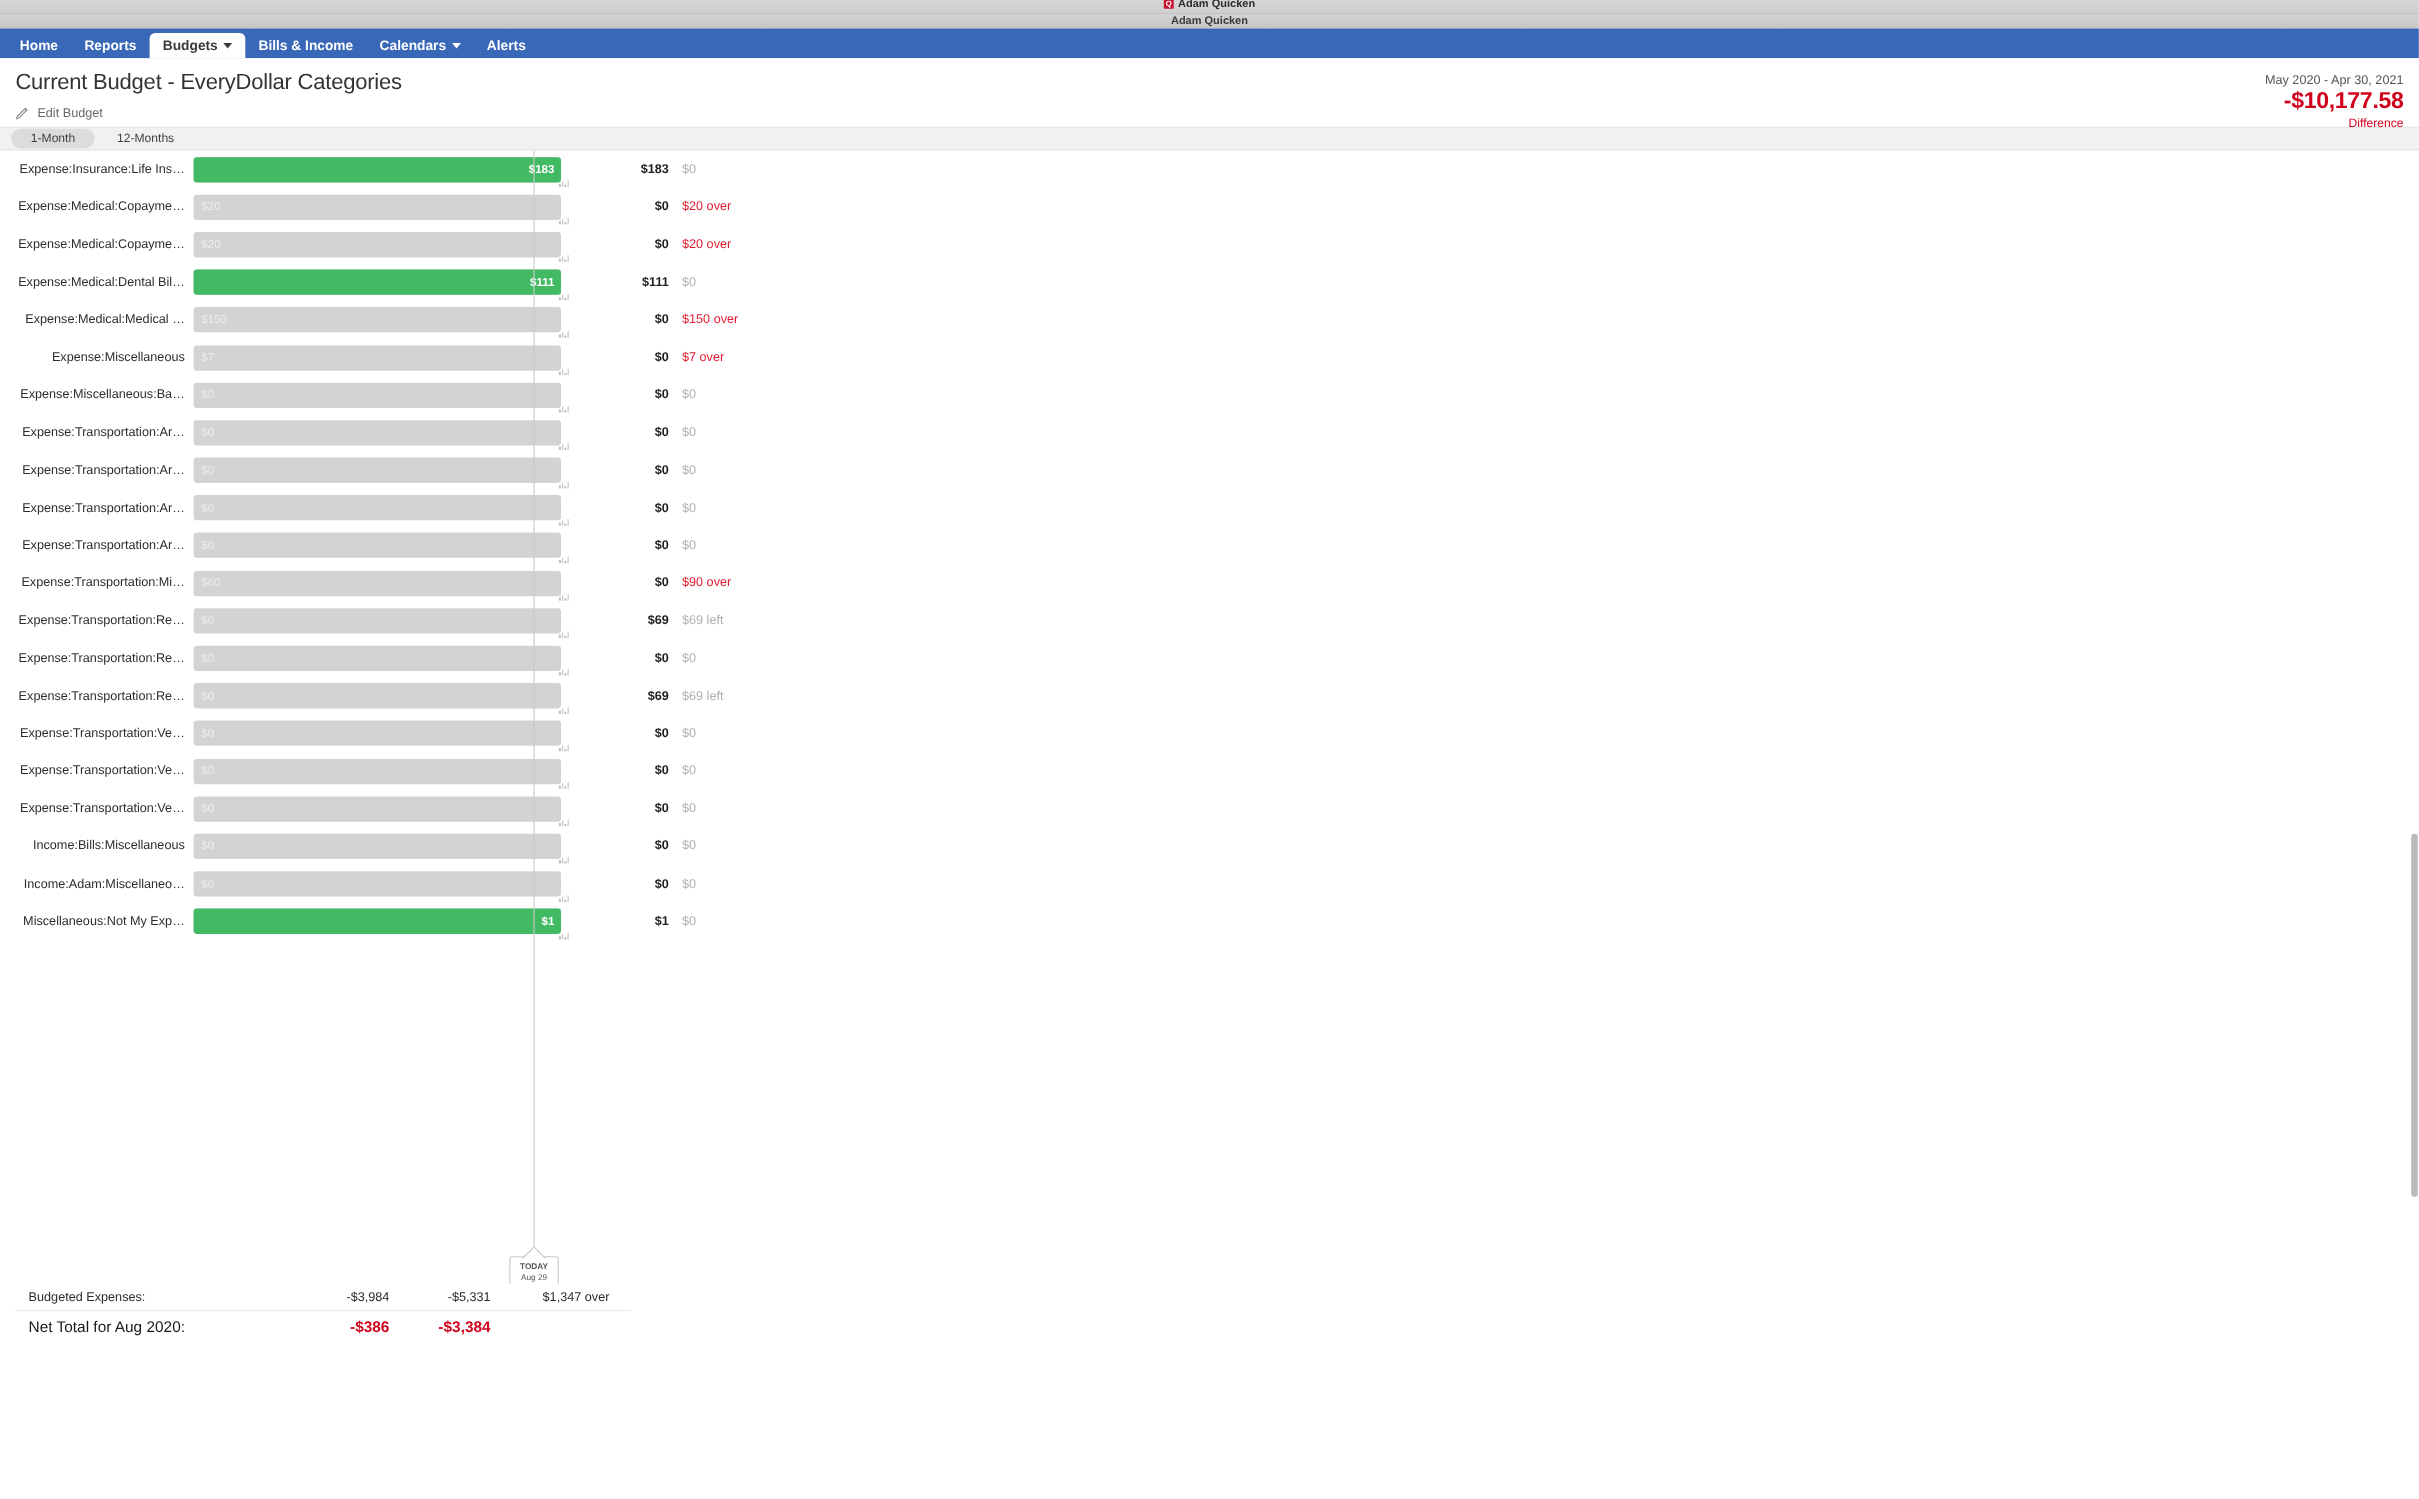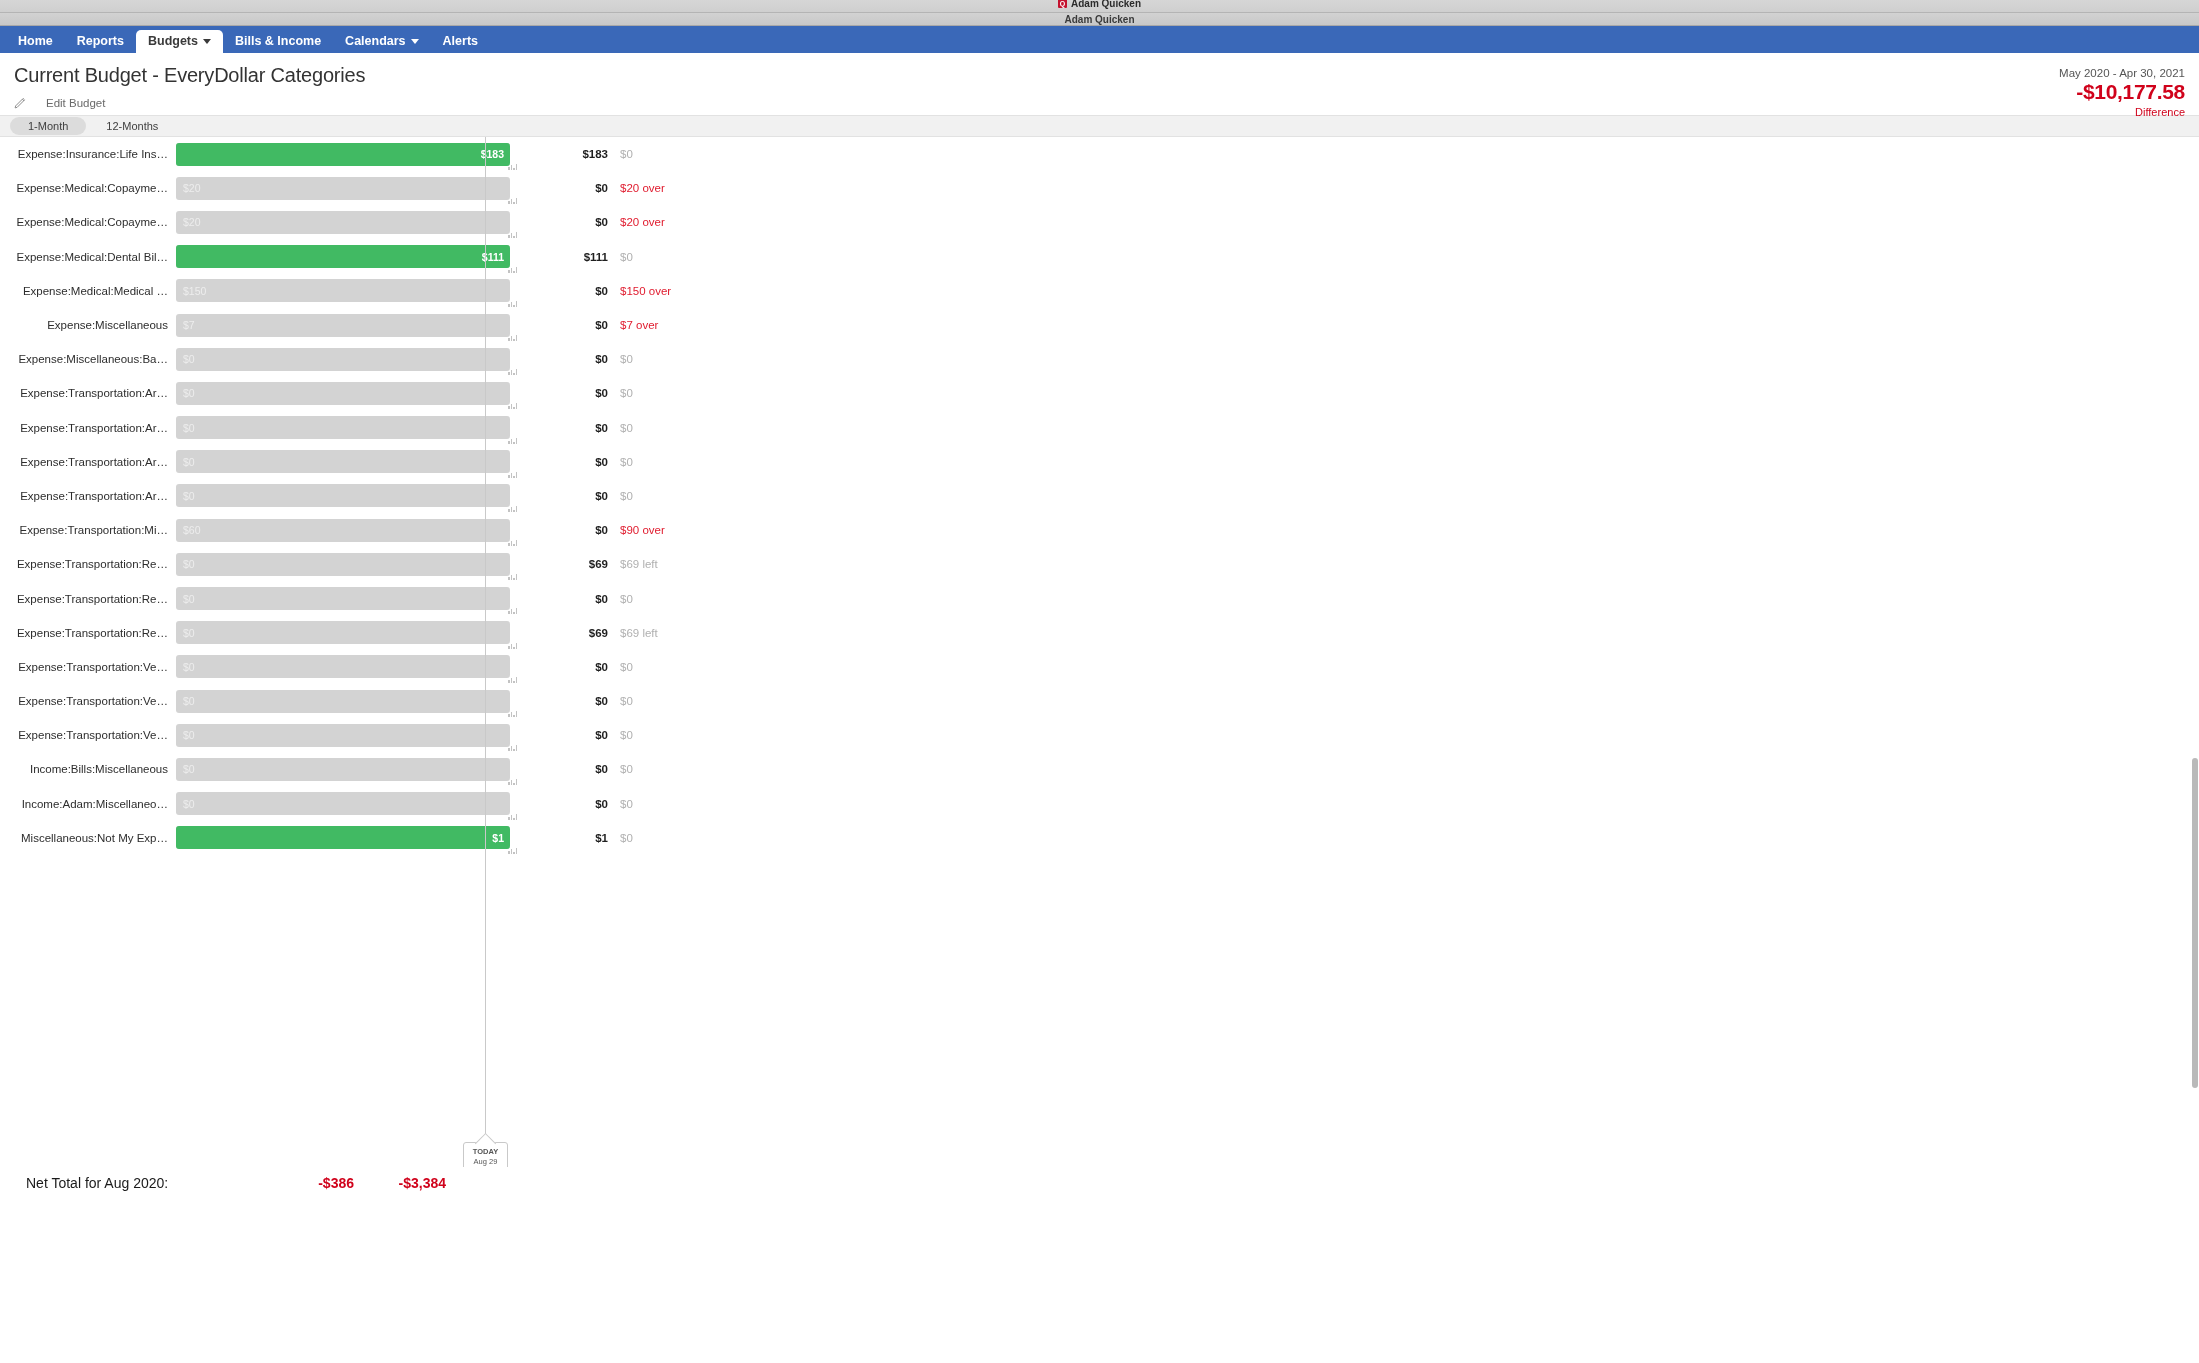--- a/index.html
+++ b/index.html
@@ -60,21 +60,21 @@
     border-right:4px solid transparent; border-top:5px solid currentColor;
     display:inline-block;
   }
 
   
   .page-header{
     position: relative; background:#fff; height: 62px;
     padding: 11px 0 0 14px;
   }
   .page-title{ font-size:20px; color:#333; font-weight:400; letter-spacing:-0.2px;}
-  .edit-row{ display:flex; align-items:center; gap:19px; margin-top:9px; cursor:pointer;}
+  .edit-row{ display:flex; align-items:center; gap:7px; margin-top:9px; cursor:pointer;}
   .pencil{ width:13px;height:13px; display:block; }
   .edit-label{ font-size:11.5px; color:#6a6a6a; }
 
   .header-right{
     position:absolute; right:14px; top:14px; text-align:right;
   }
   .hr-range{ font-size:11.5px; color:#555; }
   .hr-amount{ font-size:21px; color:#d0021b; font-weight:700; margin-top:1px; letter-spacing:-0.3px;}
   .hr-diff{ font-size:11px; color:#d0021b; margin-top:2px;}
 
@@ -548,20 +548,26 @@
       </div>
     </div>
   <div class="today-flag">
     <span>TODAY</span>
     <span class="sub">Aug 29</span>
   </div>
 </div>
 
 <div class="summary">
   <div id="sumrows">
+      <div class="sum-row">
+        <div class="c-label">Budgeted Expenses:</div>
+        <div class="c-b">-$3,984</div>
+        <div class="c-a">-$5,331</div>
+        <div class="c-r">$1,347 over</div>
+      </div>
     </div>
   <div class="sum-total">
     <div class="c-label">Net Total for Aug 2020:</div>
     <div class="c-b">-$386</div>
     <div class="c-a">-$3,384</div>
     <div class="c-r"></div>
   </div>
 </div>
 
 <div class="vscroll">

